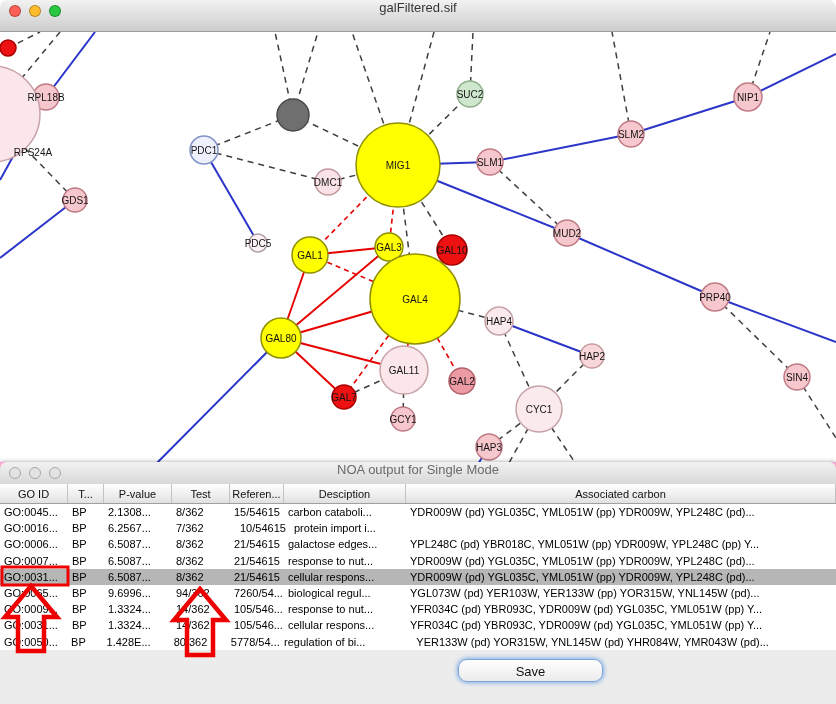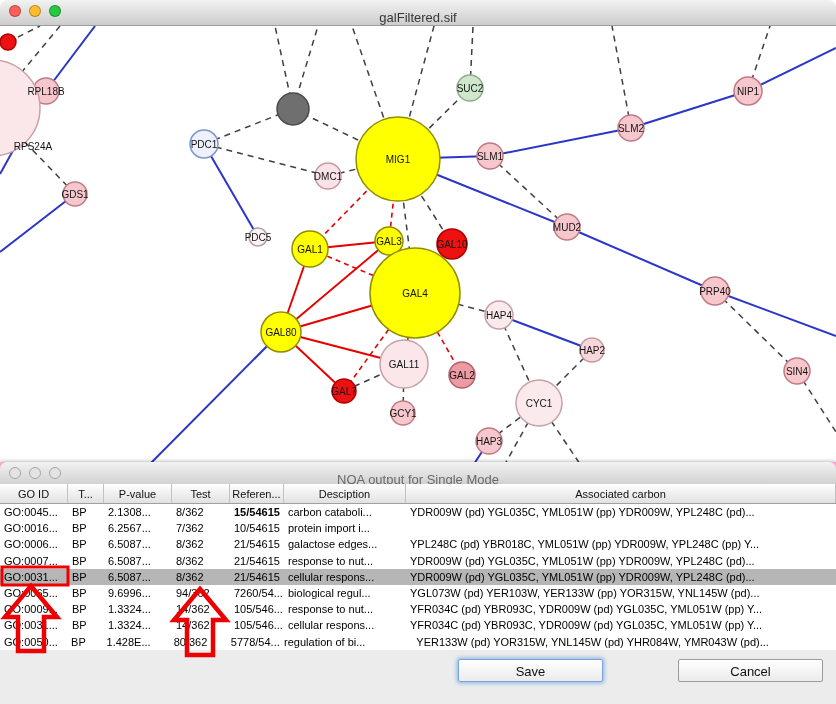--- a/index.html
+++ b/index.html
@@ -1,41 +1,41 @@
 <!DOCTYPE html>
 <html><head>
 <meta charset="utf-8">
 <style>
   html,body{margin:0;padding:0}
   body{width:836px;height:704px;background:#3c3c3c;position:relative;overflow:hidden;
        font-family:"Liberation Sans",sans-serif;}
   .window{position:absolute;left:0;width:836px;box-shadow:0 1px 5px rgba(0,0,0,.55)}
   #graph-win{top:0;height:460px;background:#fff}
   #noa-win{top:462px;height:242px;background:#f9a8d4}
-  .titlebar{height:26px;background:linear-gradient(#f2f2f2,#cdcdcd);border-bottom:1px solid #9c9c9c;
-            position:relative;display:flex;align-items:flex-end;justify-content:center;
+  .titlebar{height:32px;background:linear-gradient(#f2f2f2,#cdcdcd);border-bottom:1px solid #9c9c9c;
+            position:relative;display:flex;align-items:flex-start;justify-content:center;
             border-radius:7px 7px 0 0;box-sizing:border-box}
   .titlebar .title{font-size:13px;color:#363636}
   #noa-win .title{color:#6a6a6a}
   .lights{position:absolute;left:9px;top:5px;display:flex;gap:8px}
   .tl{width:12px;height:12px;border-radius:50%;border:1px solid rgba(0,0,0,.28);box-sizing:border-box;background:#ddd}
   .tl.inactive{background:#e3e3e3;border-color:#a6a6a6}
   #net{display:block;background:#ffffff}
   
   #tbl{position:absolute;top:22px;left:0;width:836px;background:#fff}
   .thead{display:flex;height:20px;background:linear-gradient(#ffffff,#e1e1e1);
          border-bottom:1px solid #a0a0a0;box-sizing:border-box}
   .th{font-size:11px;color:#111;display:flex;align-items:center;justify-content:center;
       border-right:1px solid #c2c2c2;box-sizing:border-box;overflow:hidden;white-space:nowrap}
   #tbody{background:#fff}
   .tr{display:flex;height:16.2px;align-items:center;background:#fff}
   .td{font-size:11px;color:#000;padding-left:4px;box-sizing:border-box;overflow:hidden;
       white-space:nowrap;height:100%;display:flex;align-items:center}
   .footer{position:absolute;bottom:0;left:0;width:836px;height:54px;background:#ececec}
-  .btn{position:absolute;top:9px;height:23px;width:145px;border-radius:2px;border:1px solid #9b9b9b;
+  .btn{position:absolute;top:9px;height:23px;width:145px;border-radius:9px;border:1px solid #9b9b9b;
        background:linear-gradient(#ffffff,#ebebeb);font-size:13px;color:#111;text-align:center;
        line-height:21px;box-sizing:border-box;cursor:default}
   #save-btn{left:458px;border-color:#7ba4da;box-shadow:0 0 4px 1px rgba(95,155,230,.75)}
   #cancel-btn{left:678px}
   #overlay{position:absolute;left:0;top:0;pointer-events:none;z-index:60}
 </style>
 </head>
 <body>
 
 <div class="window" id="graph-win">
@@ -182,30 +182,30 @@
         <div class="th" style="width: 54px;">Referen...</div>
         <div class="th" style="width: 122px;">Desciption</div>
         <div class="th" style="width: 430px;">Associated carbon</div>
       </div>
     <div id="tbody">
         <div class="tr">
           <div class="td" style="width: 68px;">GO:0045...</div>
           <div class="td" style="width: 36px;">BP</div>
           <div class="td" style="width: 68px;">2.1308...</div>
           <div class="td" style="width: 58px;">8/362</div>
-          <div class="td" style="width: 54px; font-weight: bold;">15/54615</div>
+          <div class="td" style="width: 54px;">15/54615</div>
           <div class="td" style="width: 122px;">carbon cataboli...</div>
           <div class="td" style="width: 430px;">YDR009W (pd) YGL035C, YML051W (pp) YDR009W, YPL248C (pd)...</div>
         </div>
         <div class="tr">
           <div class="td" style="width: 68px;">GO:0016...</div>
           <div class="td" style="width: 36px;">BP</div>
           <div class="td" style="width: 68px;">6.2567...</div>
           <div class="td" style="width: 58px;">7/362</div>
-          <div class="td" style="width: 54px;">10/54615</div>
+          <div class="td" style="width: 54px; margin-left: 6px;">10/54615</div>
           <div class="td" style="width: 122px;">protein import i...</div>
         </div>
         <div class="tr">
           <div class="td" style="width: 68px;">GO:0006...</div>
           <div class="td" style="width: 36px;">BP</div>
           <div class="td" style="width: 68px;">6.5087...</div>
           <div class="td" style="width: 58px;">8/362</div>
           <div class="td" style="width: 54px;">21/54615</div>
           <div class="td" style="width: 122px;">galactose edges...</div>
           <div class="td" style="width: 430px;">YPL248C (pd) YBR018C, YML051W (pp) YDR009W, YPL248C (pp) Y...</div>
@@ -261,21 +261,20 @@
           <div class="td" style="width: 68px;">1.428E...</div>
           <div class="td" style="width: 58px;">80/362</div>
           <div class="td" style="width: 54px;">5778/54...</div>
           <div class="td" style="width: 122px;">regulation of bi...</div>
           <div class="td" style="width: 430px; margin-left: 12px;">YER133W (pd) YOR315W, YNL145W (pd) YHR084W, YMR043W (pd)...</div>
         </div>
       </div>
   </div>
   <div class="footer">
     <button class="btn" id="save-btn">Save</button>
-    <button class="btn" id="cancel-btn">Cancel</button>
   </div>
 </div>
 
 <svg id="overlay" width="836" height="704" viewBox="0 0 836 704">
     <rect x="2" y="567" width="66" height="18" fill="none" stroke="#ee0000" stroke-width="3"></rect>
     <polygon points="31,586 57,617 44,617 44,651 18,651 18,617 5,617" fill="none" stroke="#ee0000" stroke-width="4.5" stroke-linejoin="miter"></polygon>
     <polygon points="200,589 226,620 213,620 213,655 187,655 187,620 174,620" fill="none" stroke="#ee0000" stroke-width="4.5" stroke-linejoin="miter"></polygon>
   </svg>
 
 </body></html>

